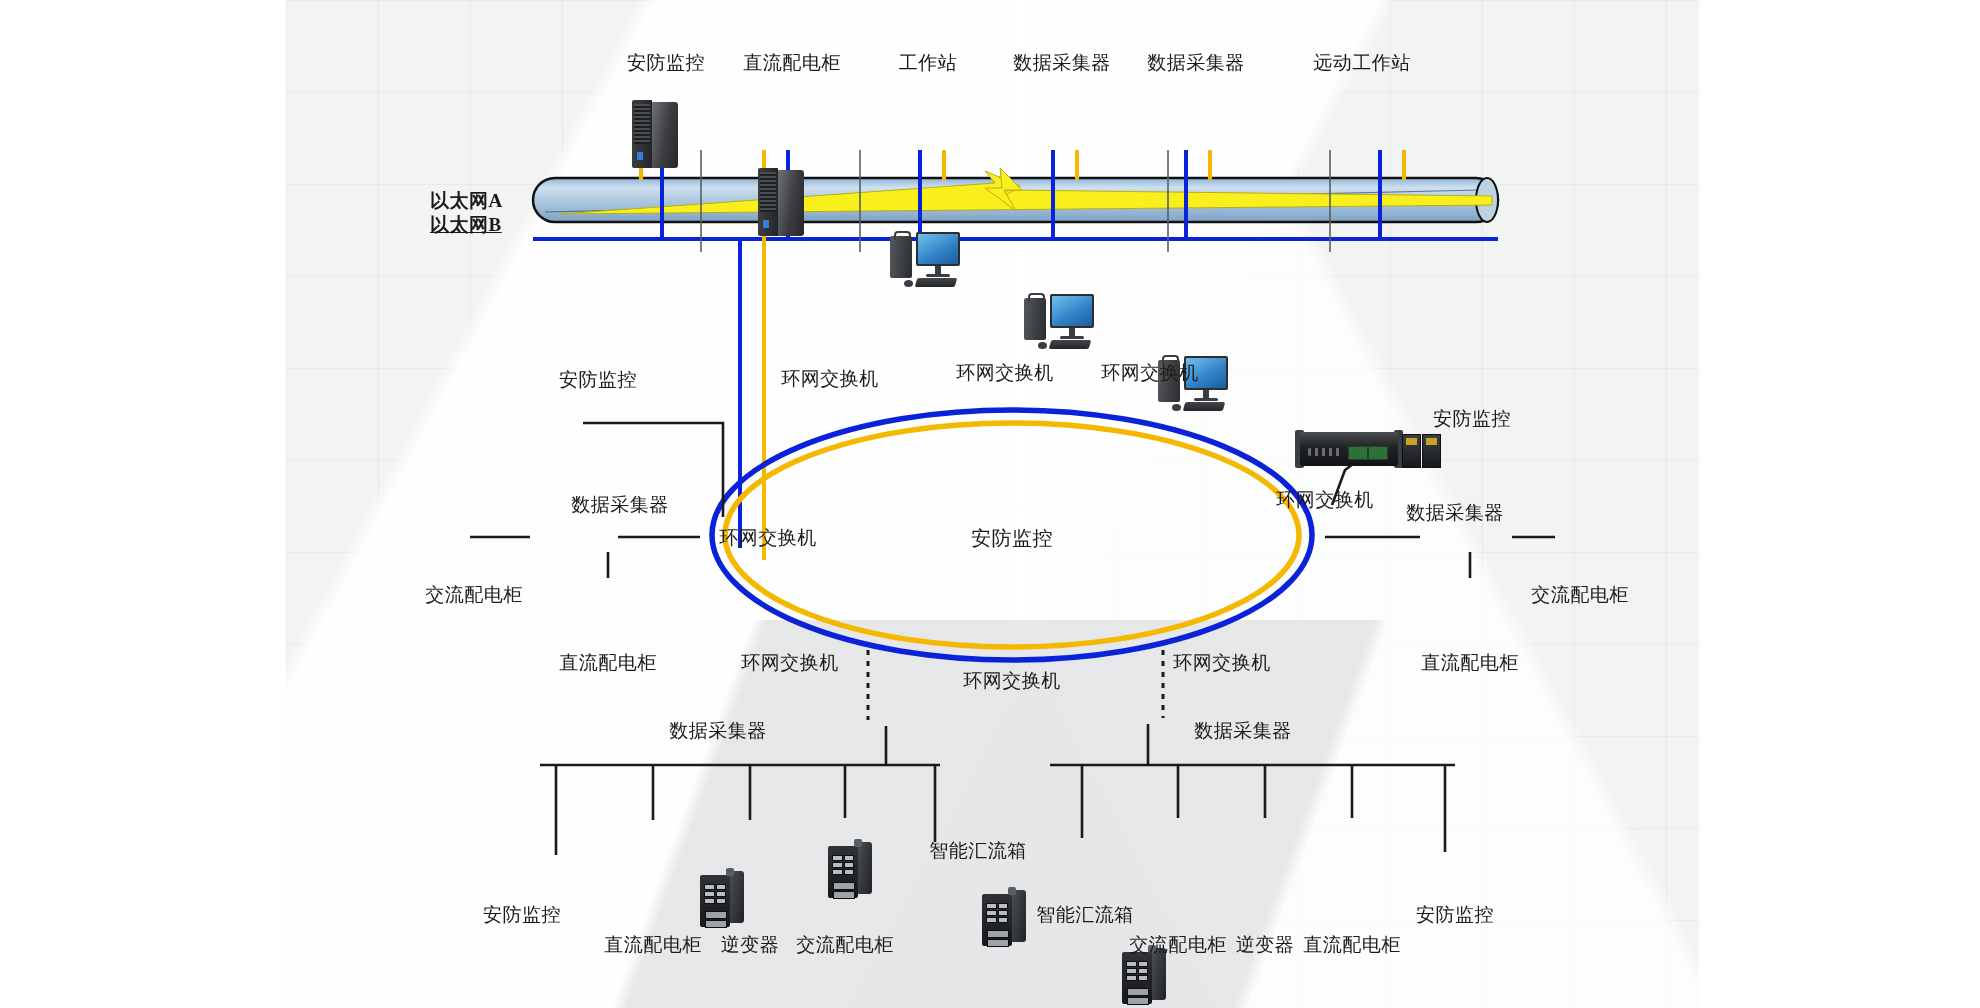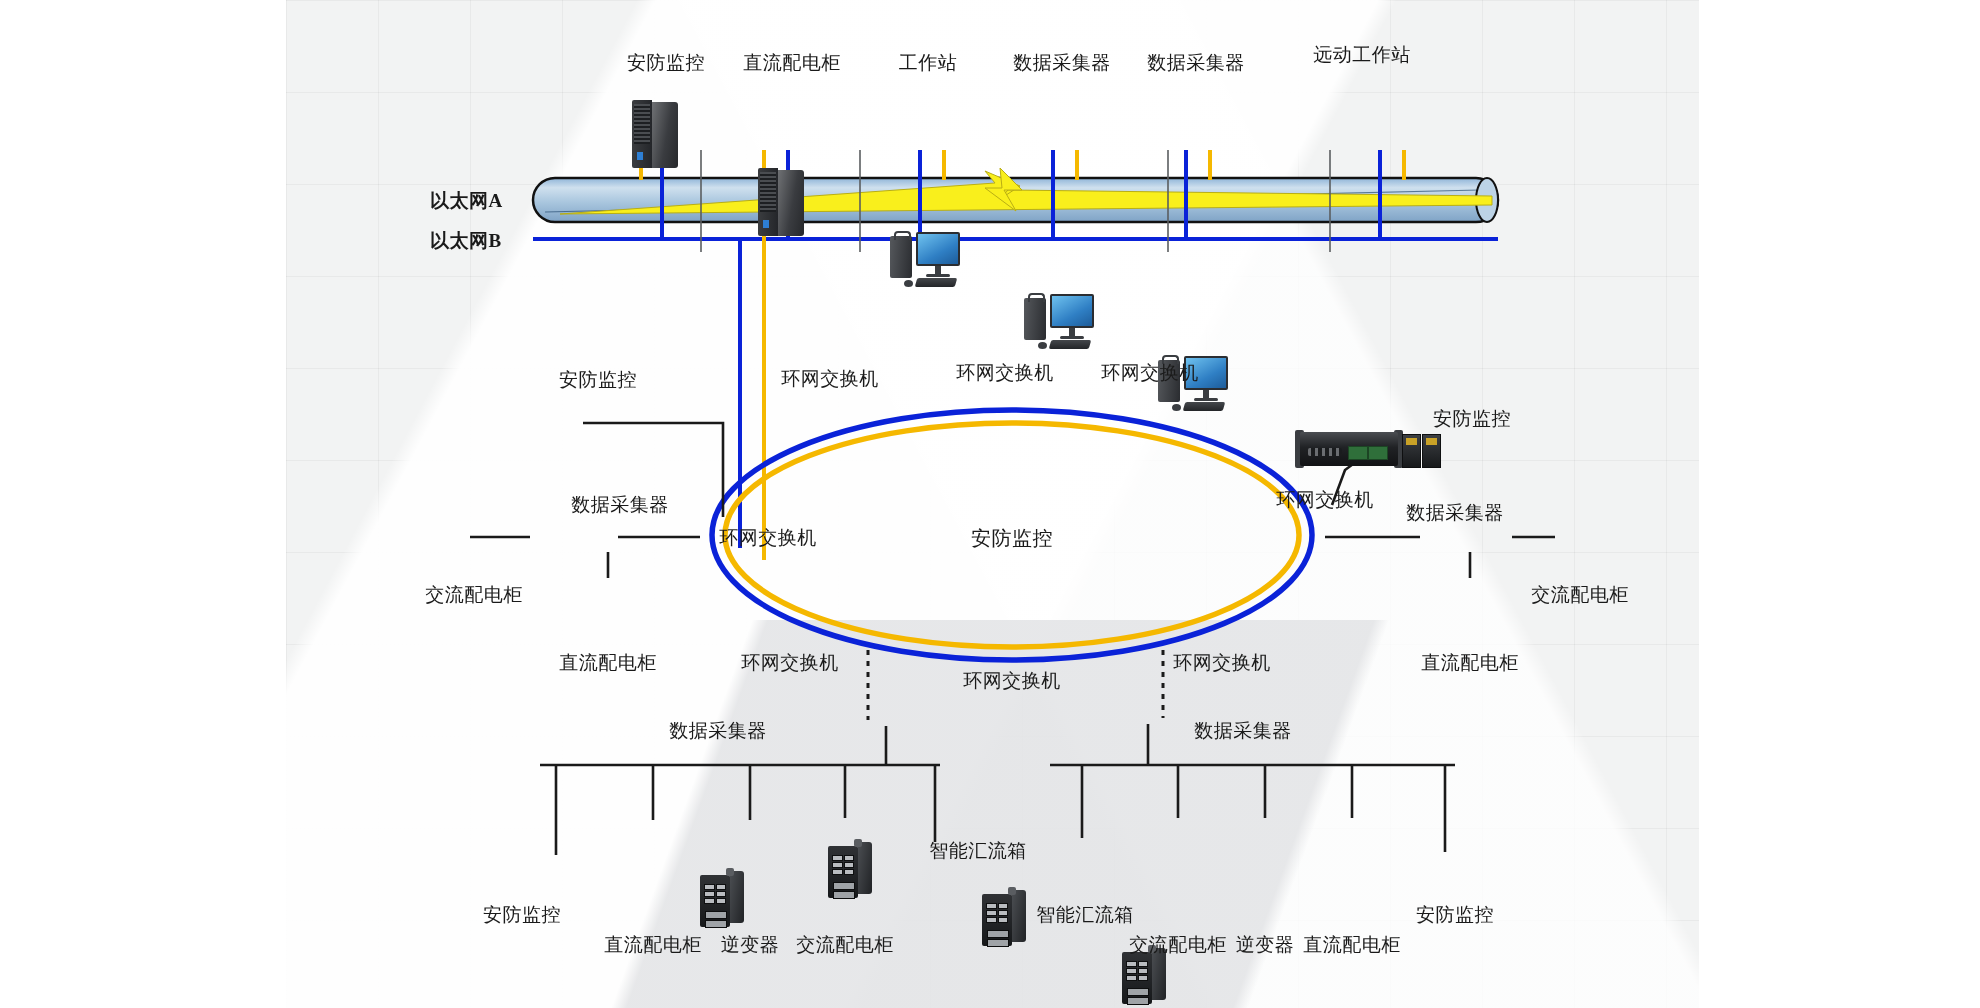--- a/index.html
+++ b/index.html
@@ -271,34 +271,34 @@
     <div class="box"></div>
       <div class="mon">
         <i></i>
       </div>
       <div class="stand"></div>
       <div class="base"></div>
     <div class="kbd"></div>
       <div class="mouse"></div>
   </div>
 
-  <div class="lbl ctr" style="left:1362px;top:42px;">远动工作站</div>
+  <div class="lbl ctr" style="left:1362px;top:50px;">远动工作站</div>
   <div class="dev rack" style="left:1300px;top:104px;">
     <div class="ear l"></div>
       <div class="ear r"></div>
       <div class="body"></div>
     <div class="knobs"></div>
     <div class="slot" style="left:48px;width:18px;"></div>
     <div class="slot" style="left:68px;width:18px;"></div>
     <div class="mod" style="left:102px;"></div>
     <div class="mod" style="left:122px;"></div>
   </div>
 
   <div class="lbl b" style="left:430px;top:188px;">以太网A</div>
-  <div class="lbl b" style="left:430px;top:228px;">以太网B</div>
+  <div class="lbl b" style="left:430px;top:212px;text-decoration:underline;">以太网B</div>
 
   <div class="lbl ctr" style="left:768px;top:525px;">环网交换机</div>
   <div class="dev rsw" style="left:700px;top:503px;">
     <div class="main">
         <div class="ports">
           <i></i>
           <i></i>
           <i></i>
           <i></i>
           <i></i>

